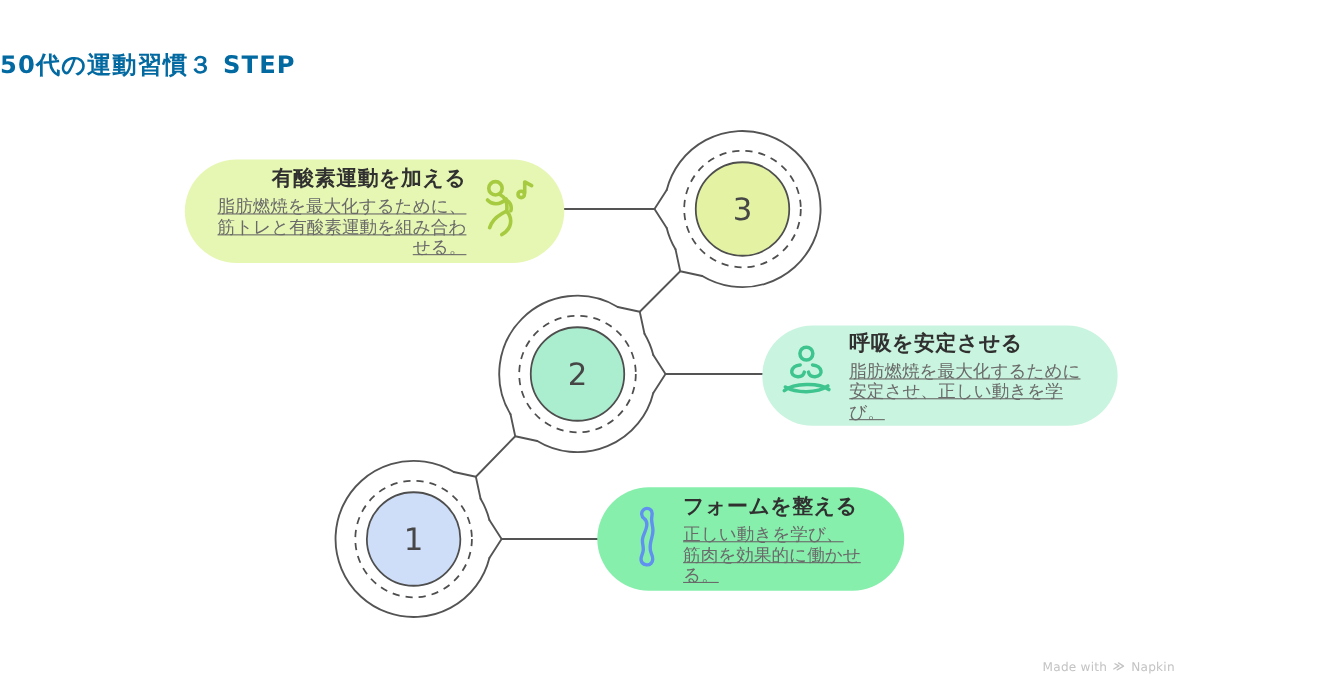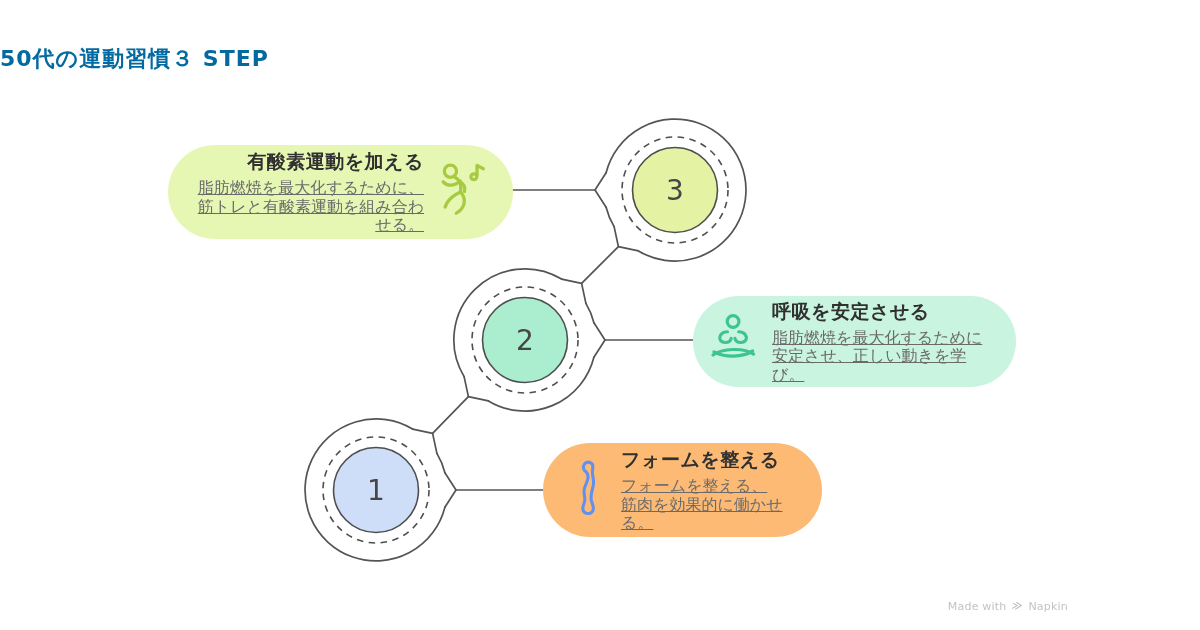--- a/index.html
+++ b/index.html
@@ -67,21 +67,21 @@
     margin-bottom: 4px;
   }
   .pill-desc {
     font-size: 16px;
     line-height: 18.5px;
     color: #6a6a6a;
     text-decoration: underline;
   }
   .pill-1 {
     left: 543px; top: 443px; width: 279px; height: 94px;
-    background: #fdba74;
+    background: #86efac;
     padding: 0 20px 0 26px;
     gap: 16px;
   }
   .pill-2 {
     left: 693px; top: 296px; width: 323px; height: 91px;
     background: #c9f4df;
     padding: 0 20px 0 13px;
     gap: 10px;
   }
   .pill-3 {
@@ -205,21 +205,21 @@
     </div>
   </div>
 
   <div class="pill pill-1">
     <svg class="icon icon-blue" width="36" height="64" viewBox="0 0 40 70">
       <path d="M 26.5 9 C 26.5 4.5 21 2.5 17.8 5.5 C 15 8 15.5 12.5 18.5 14.5 C 20.5 16 21.5 18.5 21 22 C 20.3 27 17.5 30 16.8 35 C 16.2 39.5 18 42.5 17.5 46.5 C 17 51 14.5 53 15.5 57 C 16.6 61.3 22.5 62.5 25.5 59.5 C 28.3 56.7 27 52.5 25.5 49 C 24.2 46 24.3 42.5 25 38.5 C 25.8 34 27.5 30.5 27.3 26 C 27.1 21.5 25.8 18 26 14.5 C 26.1 12.5 26.5 11 26.5 9 Z"></path>
     </svg>
     <div class="pill-text">
       <div class="pill-title">フォームを整える</div>
       <div class="pill-desc">
-        <span>フォームを整える、</span><br>
+        <span>正しい動きを学び、</span><br>
         <span>筋肉を効果的に働かせる。</span>
       </div>
     </div>
   </div>
 
   <div class="footer">
     <span>Made with</span>
     <svg width="12" height="11" viewBox="0 0 12 11">
       <path d="M1.5 8.2 L6.2 5.4 L2.6 3.4"></path>
       <path d="M4.6 9 L10.4 5.6 L5.8 2.6"></path>

